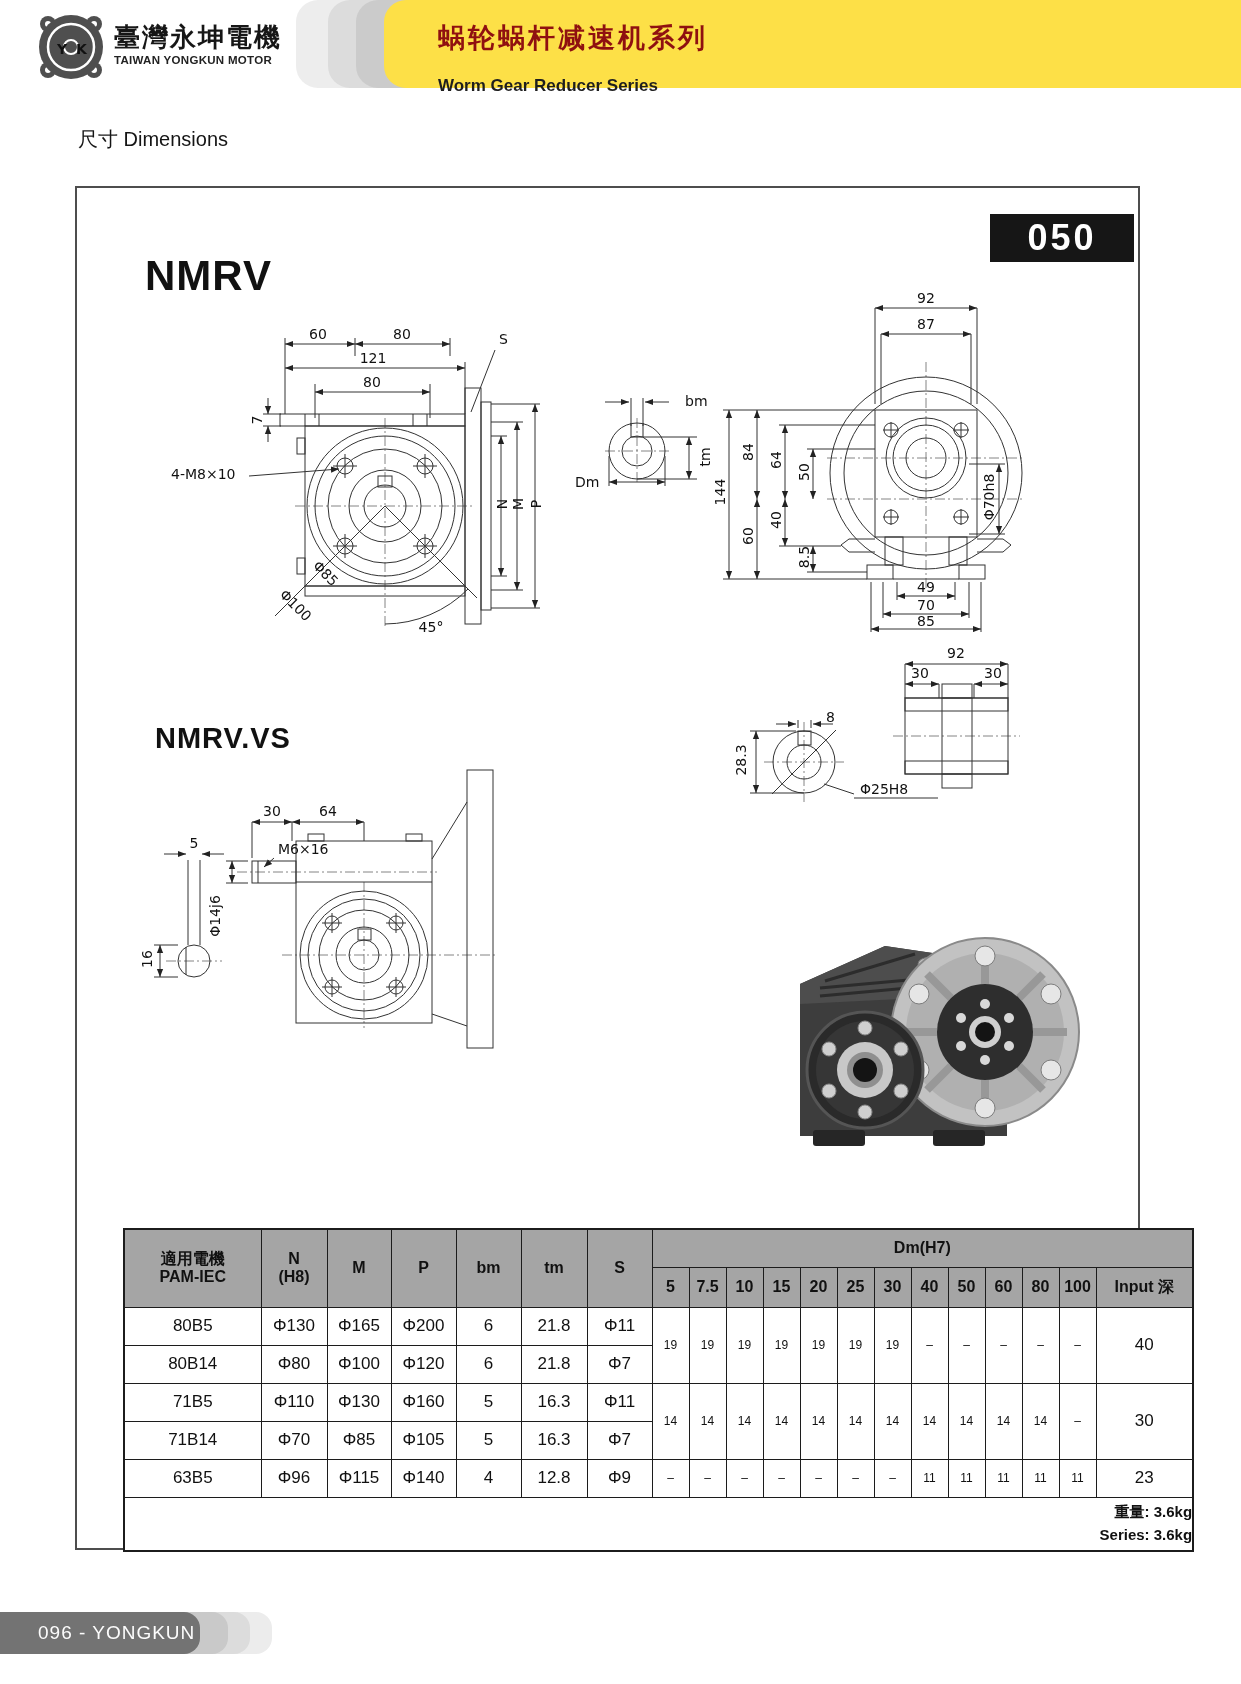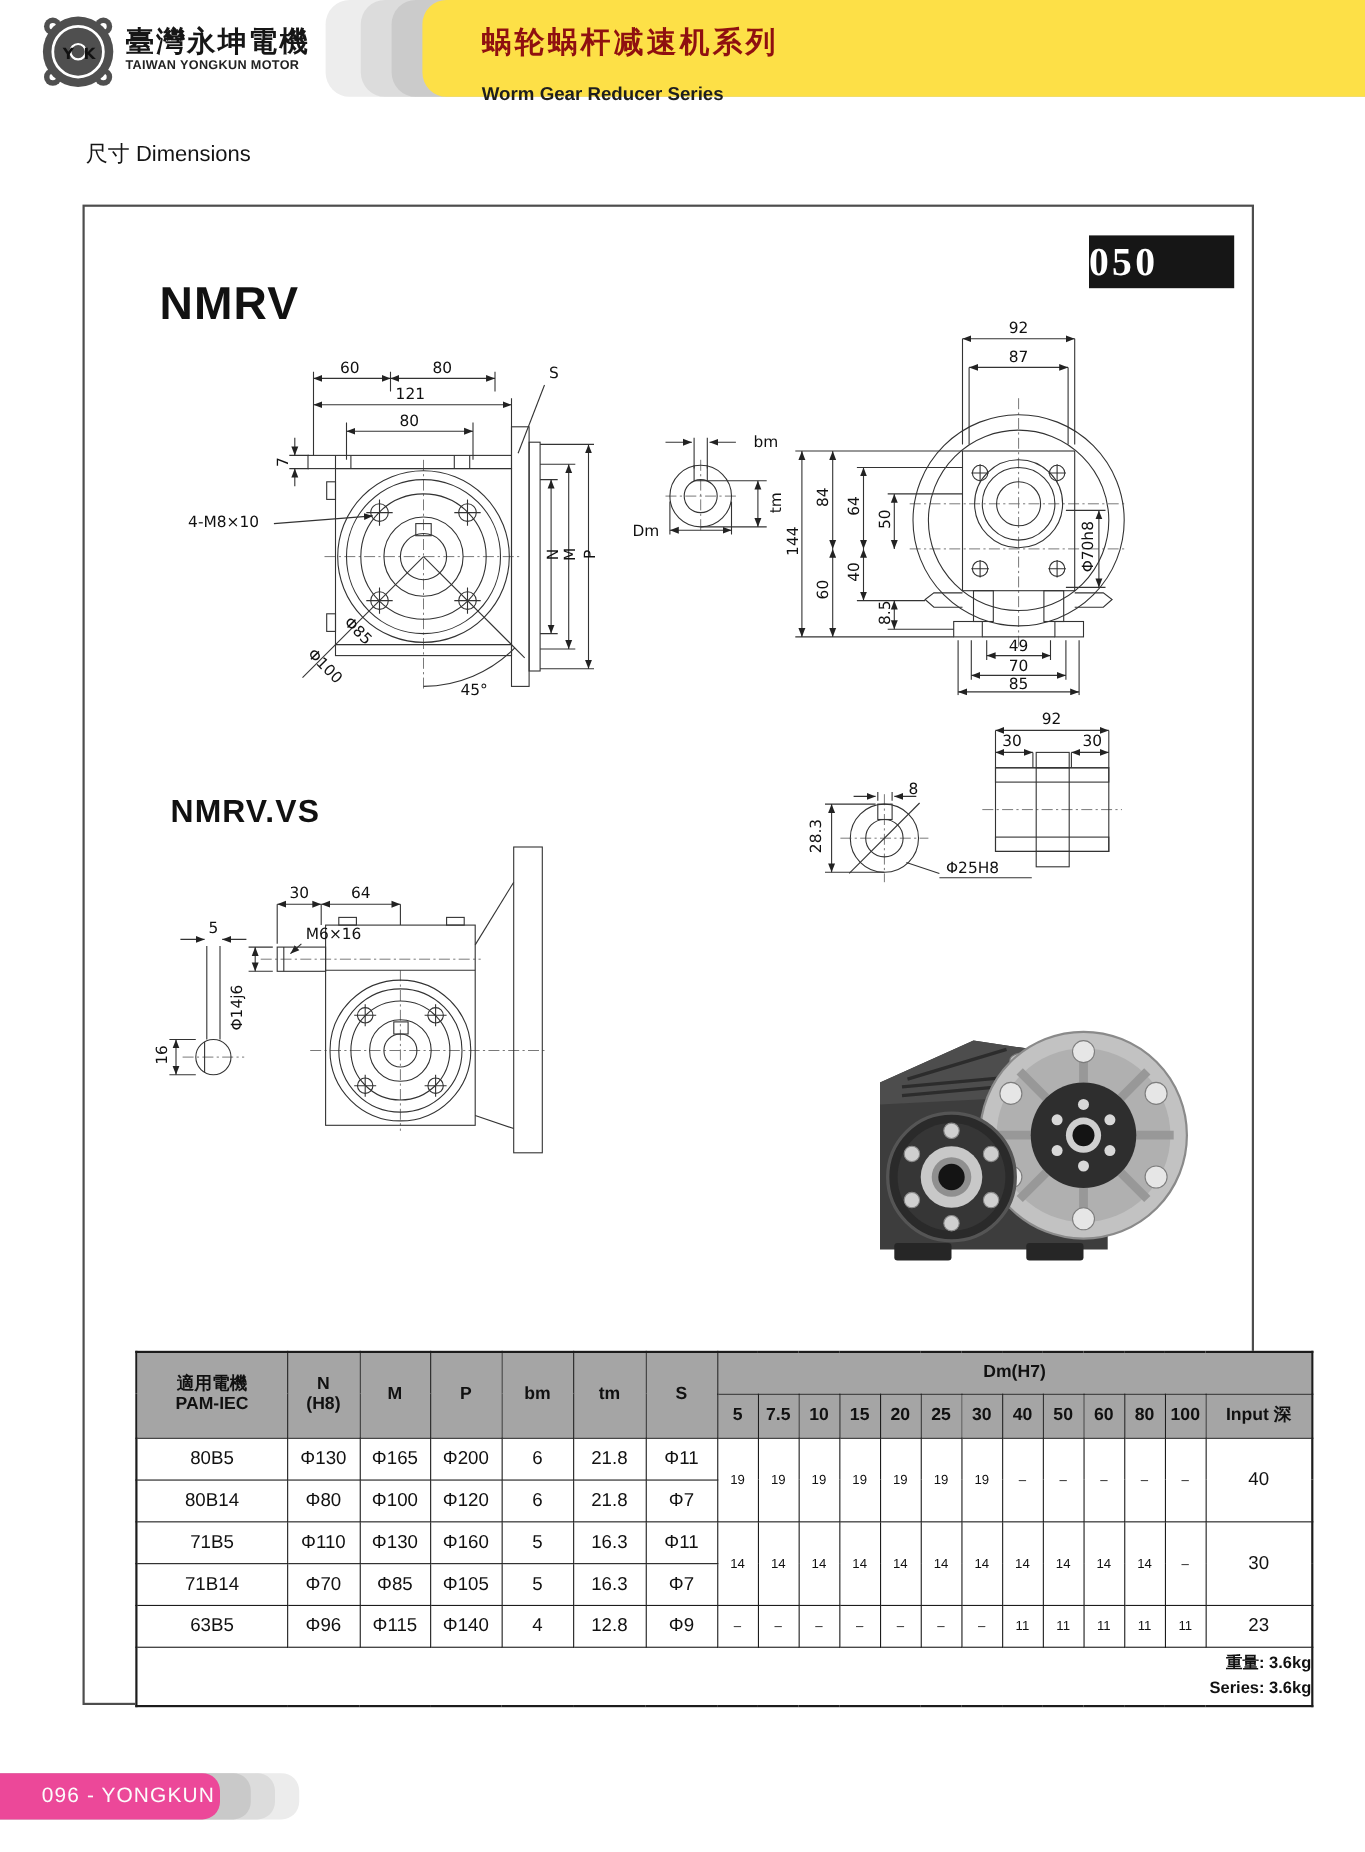--- a/index.html
+++ b/index.html
@@ -21,22 +21,22 @@
   .series-en { position:absolute; left:54px; top:56px; font-size:17px; font-weight:bold; color:#1e1e1e;margin-top:20px; }
   .brand-cn { position:absolute; left:114px; top:20px; font-size:26px; font-weight:bold; letter-spacing:2px; color:#161616; }
   .brand-en { position:absolute; left:114px; top:54px; font-size:11.5px; font-weight:bold; letter-spacing:.3px; color:#222; }
 
   .section-title { position:absolute; left:78px; top:126px; font-size:20px; color:#151515; }
 
   
   .main-box { position:absolute; left:75px; top:186px; width:1065px; height:1364px; border:2px solid #4d4d4d; background:#fff; }
   .model-title { position:absolute; left:68px; top:64px; font-size:42px; font-weight:bold; letter-spacing:1px; }
   .model-vs-title { position:absolute; left:78px; top:534px; font-size:29px; font-weight:bold; letter-spacing:1px; }
-  .badge { position:absolute; left:913px; top:26px; width:132px; height:48px; background:#161616; color:#fff;
-           font-size:36px; font-weight:bold; line-height:48px; letter-spacing:3px;font-family:Liberation Serif, serif; }
+  .badge { position:absolute; left:913px; top:26px; width:144px; height:48px; background:#161616; color:#fff;
+           font-size:36px; font-weight:bold; text-align:center; line-height:48px; letter-spacing:3px; }
   .bore-label { position:absolute; text-align:center; font-weight:bold; }
   .bore-label .cn { display:block; font-size:20px; letter-spacing:4px; }
   .bore-label .en { display:block; font-size:18px; margin-top:2px; }
 
   .draw { position:absolute; }
   svg text { font-family:"DejaVu Sans","Liberation Sans",sans-serif; font-size:14px; fill:#111; }
   .dl line,.dl rect,.dl circle,.dl path,.dl polygon { stroke:#333; stroke-width:1; fill:none; }
   .ct line { stroke:#666; stroke-width:.8; stroke-dasharray:10 3 2 3; fill:none; }
 
   
@@ -50,21 +50,21 @@
   .tbl td { font-size:17px; }
   .tbl td.dmcell { font-size:12px; }
   .tbl tr.note-row { height:54px; }
   .tbl tr.note-row td { text-align:right; padding-left:28px; font-size:15px; font-weight:bold; line-height:1.5; }
 
   
   .foot-stripe { position:absolute; left:0; top:1612px; height:42px; border-radius:0 16px 16px 0; }
   .fs1 { width:272px; background:#ececec; }
   .fs2 { width:250px; background:#dcdcdc; }
   .fs3 { width:228px; background:#c9c9c9; }
-  .foot-main { width:200px; background:#ec4899; color:#fcfcfc; font-size:19px; letter-spacing:1px;
+  .foot-main { width:200px; background:#737373; color:#fcfcfc; font-size:19px; letter-spacing:1px;
                line-height:42px; padding-left:38px; }
 </style>
 </head>
 <body>
 
 <div class="abs" style="left:0;top:0;width:1241px;height:100px;">
   <div class="banner-stripe stripe1"></div>
   <div class="banner-stripe stripe2"></div>
   <div class="banner-stripe stripe3"></div>
   <div class="banner-stripe banner-main">

